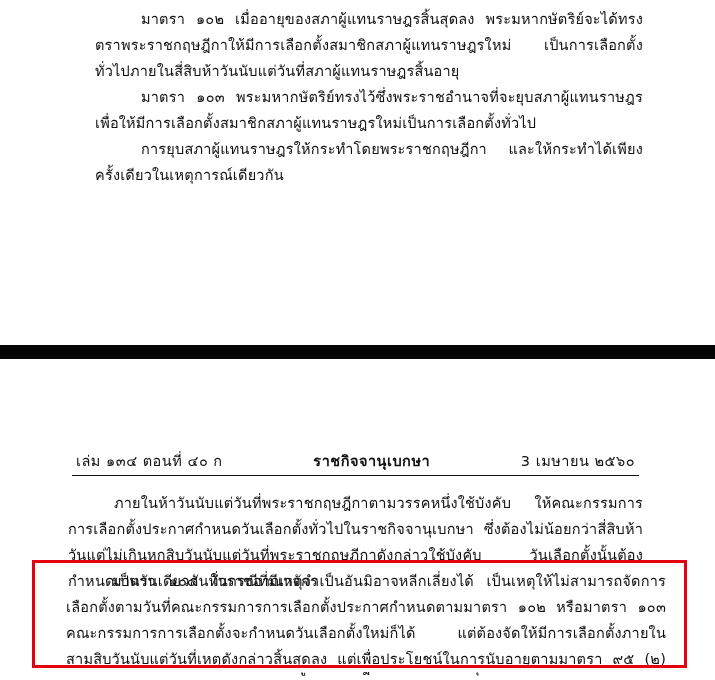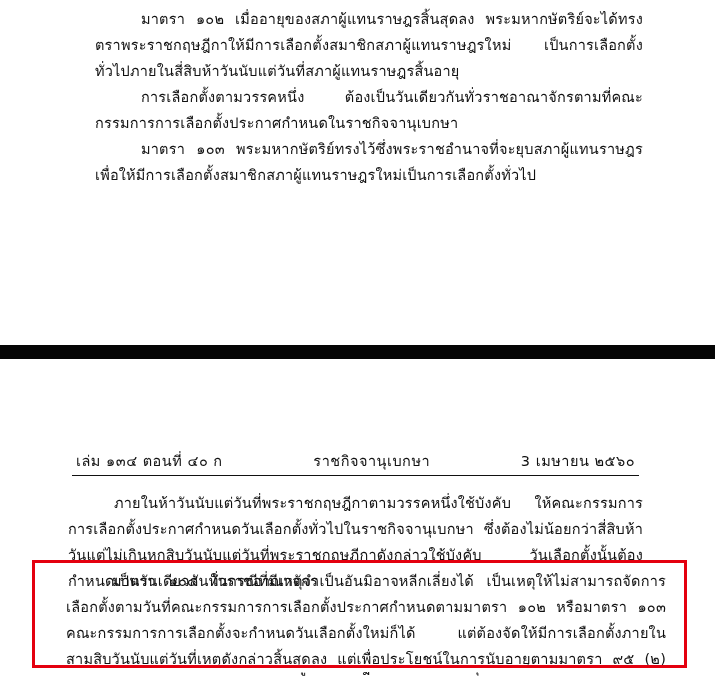--- a/index.html
+++ b/index.html
@@ -68,20 +68,21 @@
     display: flex;
     justify-content: space-between;
     align-items: flex-start;
     font-size: 14.5px;
     padding: 4px 8px 0 8px;
     letter-spacing: 0.5px;
   }
   .head-center {
     flex: 1;
     text-align: center;
+    font-weight: bold;
   }
   .head-left, .head-right {
     white-space: nowrap;
   }
   .head-rule {
     border-bottom: 1.6px solid #111;
     margin: 3px 4px 0 4px;
   }
 
   .after-head {
@@ -127,22 +128,22 @@
 </style>
 </head>
 <body>
 
 <div class="page-viewer">
 
   <div class="page page-top">
     <div class="spacer-top"></div>
     <div class="body-text">
       <p class="para indent">มาตรา ๑๐๒  เมื่ออายุของสภาผู้แทนราษฎรสิ้นสุดลง  พระมหากษัตริย์จะได้ทรงตราพระราชกฤษฎีกาให้มีการเลือกตั้งสมาชิกสภาผู้แทนราษฎรใหม่  เป็นการเลือกตั้งทั่วไปภายในสี่สิบห้าวันนับแต่วันที่สภาผู้แทนราษฎรสิ้นอายุ</p>
-      <p class="para indent">การเลือกตั้งตามวรรคหนึ่ง  ต้องเป็นวันเดียวกันทั่วราชอาณาจักรตามที่คณะกรรมการการเลือกตั้งประกาศกำหนดในราชกิจจานุเบกษา</p>
       <p class="para indent">มาตรา ๑๐๓  พระมหากษัตริย์ทรงไว้ซึ่งพระราชอำนาจที่จะยุบสภาผู้แทนราษฎรเพื่อให้มีการเลือกตั้งสมาชิกสภาผู้แทนราษฎรใหม่เป็นการเลือกตั้งทั่วไป</p>
+      <p class="para indent">การยุบสภาผู้แทนราษฎรให้กระทำโดยพระราชกฤษฎีกา  และให้กระทำได้เพียงครั้งเดียวในเหตุการณ์เดียวกัน</p>
     </div>
   </div>
 
   <div class="page-gap"></div>
 
   <div class="page page-bottom">
     <div class="page-head">
       <div class="head-row">
         <div class="head-left">เล่ม ๑๓๔ ตอนที่ ๔๐ ก</div>
         <div class="head-center">ราชกิจจานุเบกษา</div>

